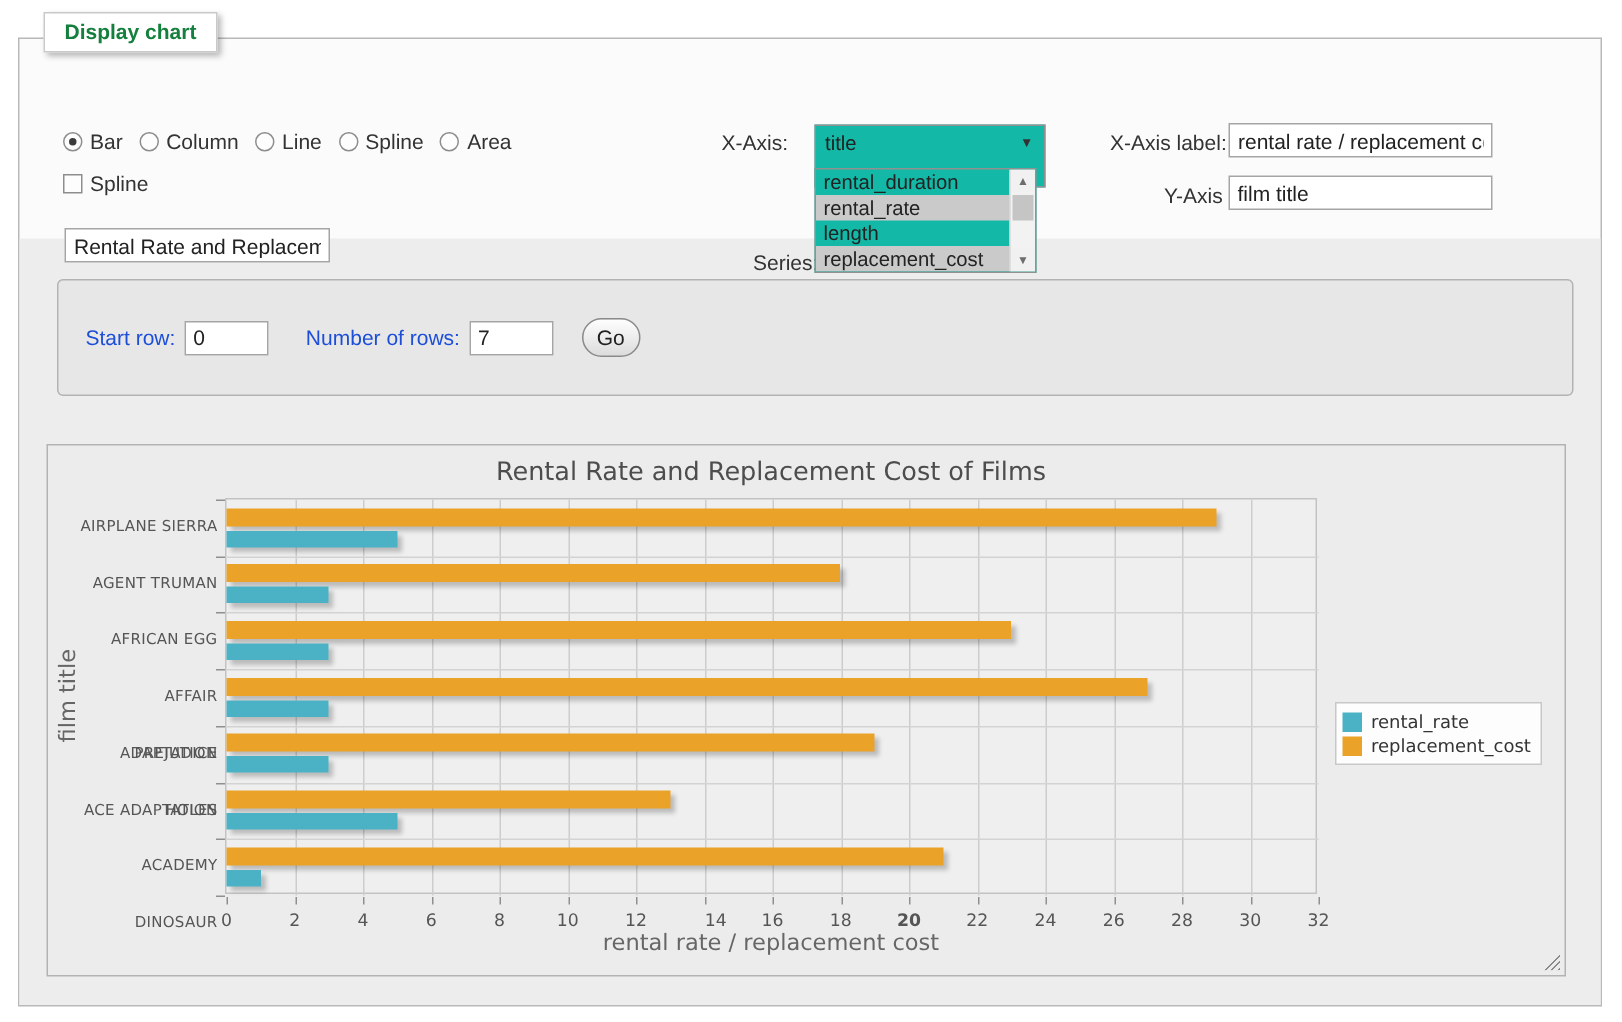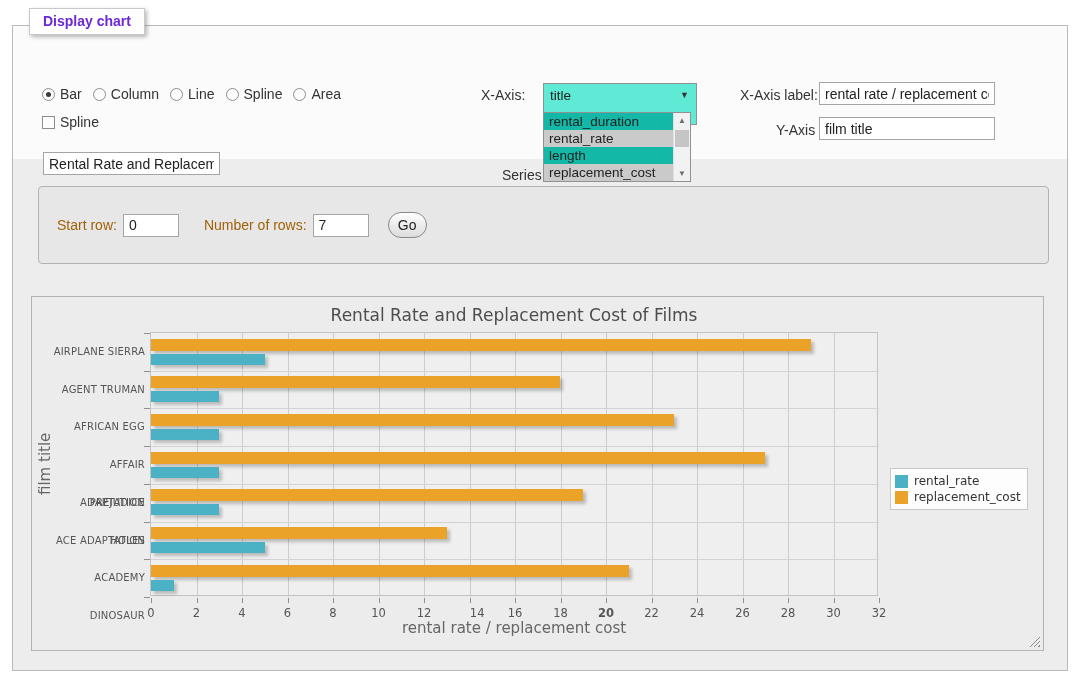--- a/index.html
+++ b/index.html
@@ -1,55 +1,55 @@
 <!DOCTYPE html>
 <html><head>
 <meta charset="utf-8">
 <style>
   * { margin:0; padding:0; box-sizing:border-box; }
   html,body { width:1081px; height:681px; background:#ffffff; font-family:"Liberation Sans", sans-serif; position:relative; overflow:hidden; }
 
   
   .fieldset { position:absolute; left:12px; top:25px; width:1056px; height:646px; border:1px solid #b9b9b9; background:#fbfbfb; }
   .gray-band { position:absolute; left:0; top:133px; right:0; bottom:0; background:#ededed; }
-  .legendbox { position:absolute; left:16px; top:-18px; height:27px; line-height:25px; padding:0 13px; background:#ffffff; border:1px solid #c9c9c9; box-shadow:2px 2px 4px rgba(0,0,0,0.28); font-size:14px; font-weight:bold; color:#6d28d9; z-index:5; }
+  .legendbox { position:absolute; left:16px; top:-18px; height:27px; line-height:25px; padding:0 13px; background:#ffffff; border:1px solid #c9c9c9; box-shadow:2px 2px 4px rgba(0,0,0,0.28); font-size:14px; font-weight:bold; color:#15803d; z-index:5; }
 
   
   .lbl { position:absolute; font-size:14px; color:#333; }
   .radio-row { position:absolute; left:29px; top:60px; display:flex; align-items:center; font-size:14px; color:#333; }
   .radio-item { display:flex; align-items:center; margin-right:11px; cursor:default; }
   .rb { width:13px; height:13px; border-radius:50%; border:1px solid #8d8d8d; background:#fdfdfd; margin-right:5px; position:relative; }
   .rb.on::after { content:""; position:absolute; left:3px; top:3px; width:5px; height:5px; border-radius:50%; background:#3b3b3b; }
   .checkbox-row { position:absolute; left:29px; top:88px; display:flex; align-items:center; font-size:14px; color:#333; }
   .cb { width:13px; height:13px; border:1px solid #8d8d8d; background:#fdfdfd; margin-right:5px; }
 
   input.txt { border:1px solid #a5a5a5; background:#fff; height:23px; font-size:14px; font-family:"Liberation Sans", sans-serif; color:#222; padding:0 5px; }
   #title-input { position:absolute; left:30px; top:126px; width:177px; }
   #xaxis-label-input { position:absolute; left:806px; top:56px; width:176px; }
   #yaxis-label-input { position:absolute; left:806px; top:91px; width:176px; }
   #xaxis-lbl { left:727px; top:61px; }
   #yaxis-lbl { left:727px; top:96px;margin-left:36px; }
   #xaxis-select-lbl { left:468px; top:61px; }
   #series-lbl { left:489px; top:141px; }
 
-  .selectbox { position:absolute; left:530px; top:57px; width:154px; height:42px; background:#5eead4; border:1px solid #919191; font-size:13.5px; color:#222; line-height:23px; padding-left:6px; }
+  .selectbox { position:absolute; left:530px; top:57px; width:154px; height:42px; background:#14b8a6; border:1px solid #919191; font-size:13.5px; color:#222; line-height:23px; padding-left:6px; }
   .selectbox .arr { position:absolute; right:7px; top:0; font-size:9px; color:#333; line-height:23px; }
 
   .listbox { position:absolute; left:530px; top:86px; width:148px; height:70px; background:#14b8a6; border:1px solid #919191; overflow:hidden; }
   .listbox .opt { height:17px; line-height:17px; font-size:13.5px; color:#222; padding-left:5px; margin-right:17px; white-space:nowrap; }
   .listbox .opt.sel { background:#cacaca; }
   .lb-scroll { position:absolute; right:0; top:0; width:17px; height:68px; background:#f2f2f2; border-left:1px solid #e0e0e0; }
   .lb-btn { position:absolute; left:0; width:16px; height:15px; background:#f1f1f1; color:#6d6d6d; font-size:8px; text-align:center; line-height:15px; }
   .lb-btn.up { top:0; }
   .lb-btn.dn { bottom:0; }
   .lb-thumb { position:absolute; left:1px; top:17px; width:14px; height:17px; background:#c5c5c5; }
 
   
   .rows-panel { position:absolute; left:25px; top:160px; width:1011px; height:78px; background:#e7e7e7; border:1px solid #b3b3b3; border-radius:4px; display:flex; align-items:center; padding-left:18px; }
-  .rows-panel .t { font-size:14px; color:#a16207; }
+  .rows-panel .t { font-size:14px; color:#1d4ed8; }
   .rows-panel input.txt { width:56px; height:23px; margin-left:6px; }
   #num-rows-lbl { margin-left:25px; }
   .go-btn { margin-left:19px; width:39px; height:26px; border-radius:13px; border:1px solid #8a8a8a; background:linear-gradient(#fefefe,#dcdcdc); font-size:14px; color:#222; text-align:center; line-height:24px; }
 
   
   .chart-outer { position:absolute; left:18px; top:270px; width:1013px; height:355px; background:#ececec; border:1px solid #b3b3b3; font-family:"DejaVu Sans", sans-serif; }
   .chart-title { position:absolute; left:118px; top:8px; width:728px; text-align:center; font-size:17px; color:#4d4d4d; }
   .plot { position:absolute; left:118px; top:35px; width:728px; height:264px; background:#efefef; border:1px solid #c3c3c3; }
   .gl-v { position:absolute; top:0; width:1px; height:264px; background:#cdcdcd; }
   .gl-h { position:absolute; left:0; width:728px; height:1px; background:#d3d3d3; }

